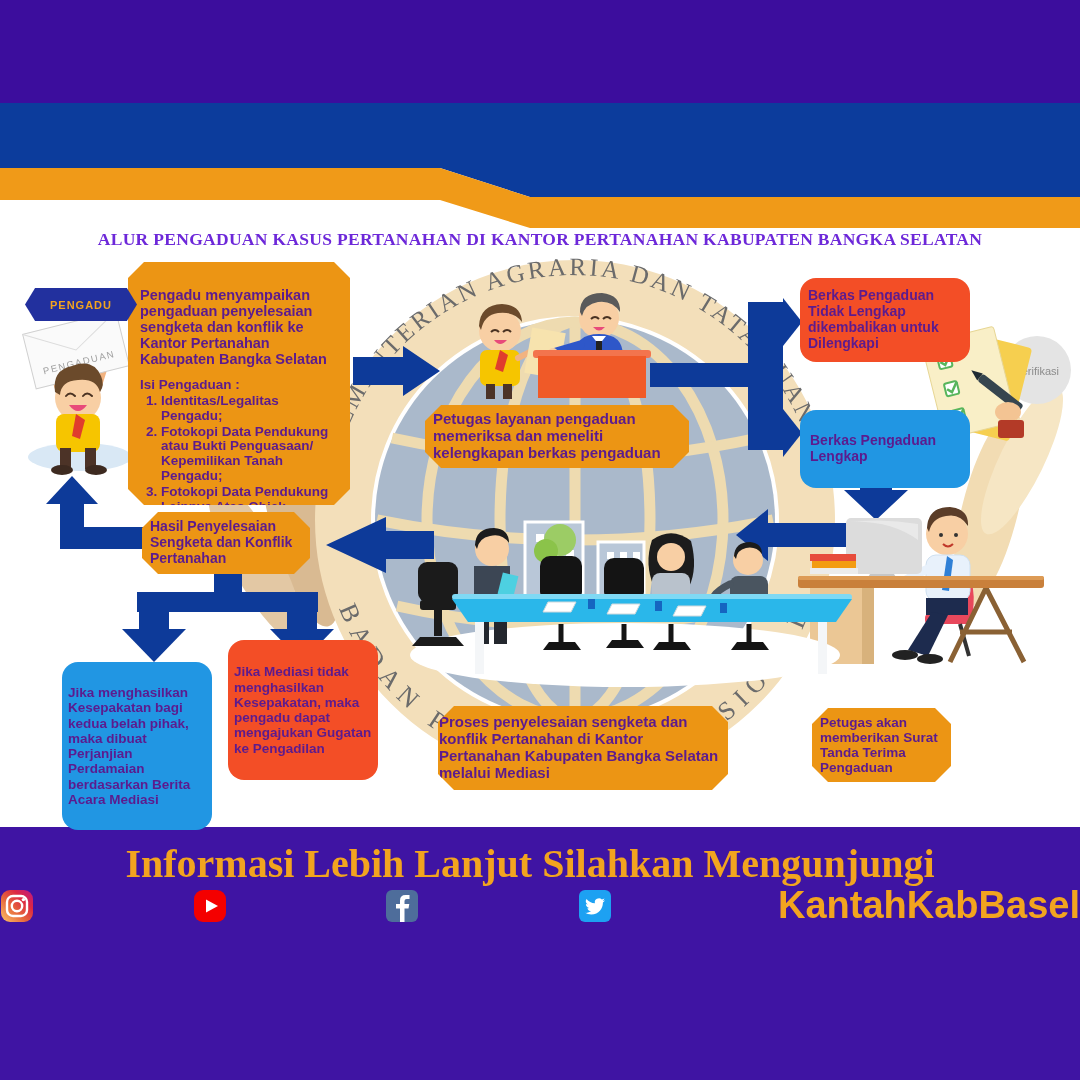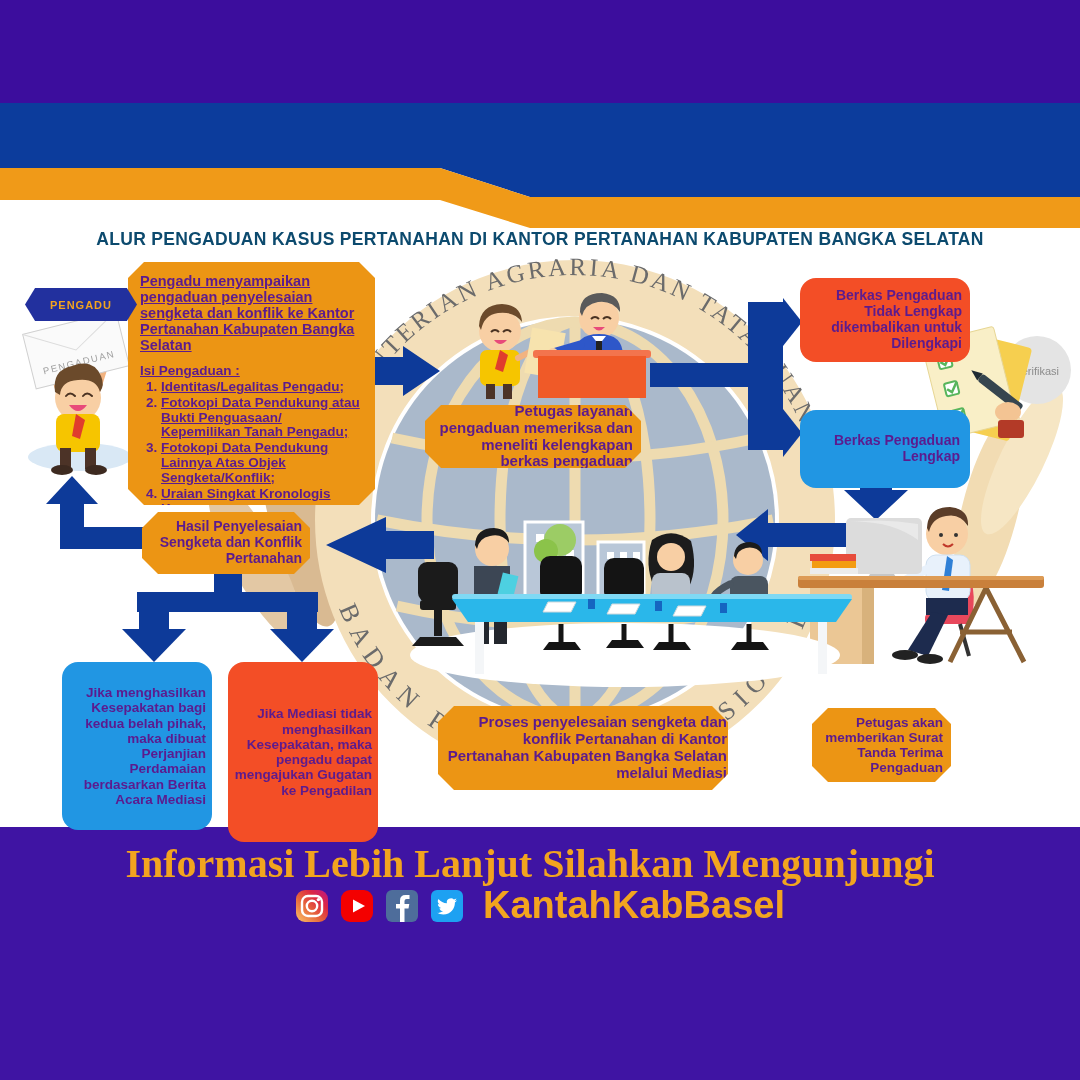--- a/index.html
+++ b/index.html
@@ -8,56 +8,56 @@
   
   .band{position:absolute;left:0;width:1080px;}
   .band-purple-top{top:0;height:103px;background:#3c0d9d;z-index:1;}
   .band-blue{top:103px;height:94px;background:#0c3c9c;z-index:1;
     clip-path:polygon(0 0,1080px 0,1080px 94px,530px 94px,440px 65px,0 65px);}
   .band-orange{top:168px;height:62px;background:#f09a18;z-index:1;
     clip-path:polygon(0 0,440px 0,530px 29px,1080px 29px,1080px 60px,530px 60px,440px 32px,0 32px);}
   .band-footer{top:827px;height:253px;background:#3f14a3;z-index:3;}
   
   .page-title{position:absolute;top:229px;left:20px;width:1040px;z-index:4;text-align:center;
-    font-family:Liberation Sans, sans-serif;font-weight:bold;font-size:17.5px;color:#0c4a6e;
+    font-family:Liberation Serif, serif;font-weight:bold;font-size:17.5px;color:#6d28d9;
     letter-spacing:.3px;}
   
   .bgsvg{position:absolute;top:0;left:0;z-index:2;}
   
   .fbox{position:absolute;z-index:4;box-sizing:border-box;font-weight:bold;color:#5c1b8e;
-    display:flex;flex-direction:column;justify-content:center;text-align:right;line-height:1.13;}
+    display:flex;flex-direction:column;justify-content:center;text-align:left;line-height:1.13;}
   .chamfer{clip-path:polygon(16px 0,calc(100% - 16px) 0,100% 16px,100% calc(100% - 16px),
     calc(100% - 16px) 100%,16px 100%,0 calc(100% - 16px),0 16px);}
   .orange{background:#ec9514;}
   .red{background:#f34e26;border-radius:16px;}
   .blue{background:#2196e3;border-radius:16px;}
-  .box-complaint{left:128px;top:262px;width:247px;height:243px;padding:12px 10px 8px 12px;
-    justify-content:flex-start;text-align:left;text-decoration:underline;}
+  .box-complaint{left:128px;top:262px;width:222px;height:243px;padding:26px 10px 8px 12px;
+    justify-content:flex-start;text-align:left;}
   .box-complaint .hd{font-size:14.5px;line-height:1.1;}
   .box-complaint .lt{font-size:13.5px;margin-top:9px;}
   .box-complaint ol{margin:1px 0 0 0;padding-left:21px;font-size:13.5px;line-height:1.1;}
   .box-complaint li{margin-top:1px;}
-  .box-check{left:425px;top:405px;width:216px;height:63px;font-size:15px;padding:4px 8px;}
+  .box-check{left:425px;top:405px;width:264px;height:63px;font-size:15px;padding:4px 8px;}
   .box-incomplete{left:800px;top:278px;width:170px;height:84px;font-size:14px;padding:4px 8px;}
   .box-complete{left:800px;top:410px;width:170px;height:78px;font-size:14px;padding:4px 10px;}
   .box-result{left:142px;top:512px;width:168px;height:62px;font-size:14px;padding:4px 8px;}
   .box-agreement{left:62px;top:662px;width:150px;height:168px;font-size:13.5px;padding:4px 6px;}
-  .box-lawsuit{left:228px;top:662px;width:150px;height:180px;font-size:13.5px;padding:4px 6px;}
+  .box-lawsuit{left:228px;top:640px;width:150px;height:140px;font-size:13.5px;padding:4px 6px;}
   .box-mediation{left:438px;top:706px;width:290px;height:84px;font-size:15px;padding:4px 1px;}
   .box-receipt{left:812px;top:708px;width:139px;height:74px;font-size:13.5px;padding:4px 8px;}
   
   .ribbon{position:absolute;left:25px;top:288px;width:112px;height:33px;z-index:5;
     background:#22309e;color:#f2a41f;font-weight:bold;font-size:11px;letter-spacing:1px;
     display:flex;align-items:center;justify-content:center;
     clip-path:polygon(0 50%,9% 0,91% 0,100% 50%,91% 100%,9% 100%);text-align:right;}
   
   .footer-info{position:absolute;top:840px;left:0;width:1060px;z-index:4;text-align:center;
     font-family:"Liberation Serif",serif;font-weight:bold;font-size:40px;color:#f2a41f;}
   .footer-row{position:absolute;top:884px;left:0;width:1080px;z-index:4;display:flex;
-    align-items:center;justify-content:center;gap:11px;}
+    align-items:center;justify-content:space-between;gap:11px;}
   .footer-handle{font-size:38px;font-weight:bold;color:#f2a41f;margin-left:8px;}
   .sicon{width:34px;height:34px;display:block;}
 </style>
 </head>
 <body>
 
 <div class="canvas">
 
   <div class="band band-purple-top"></div>
   <div class="band band-blue"></div>

